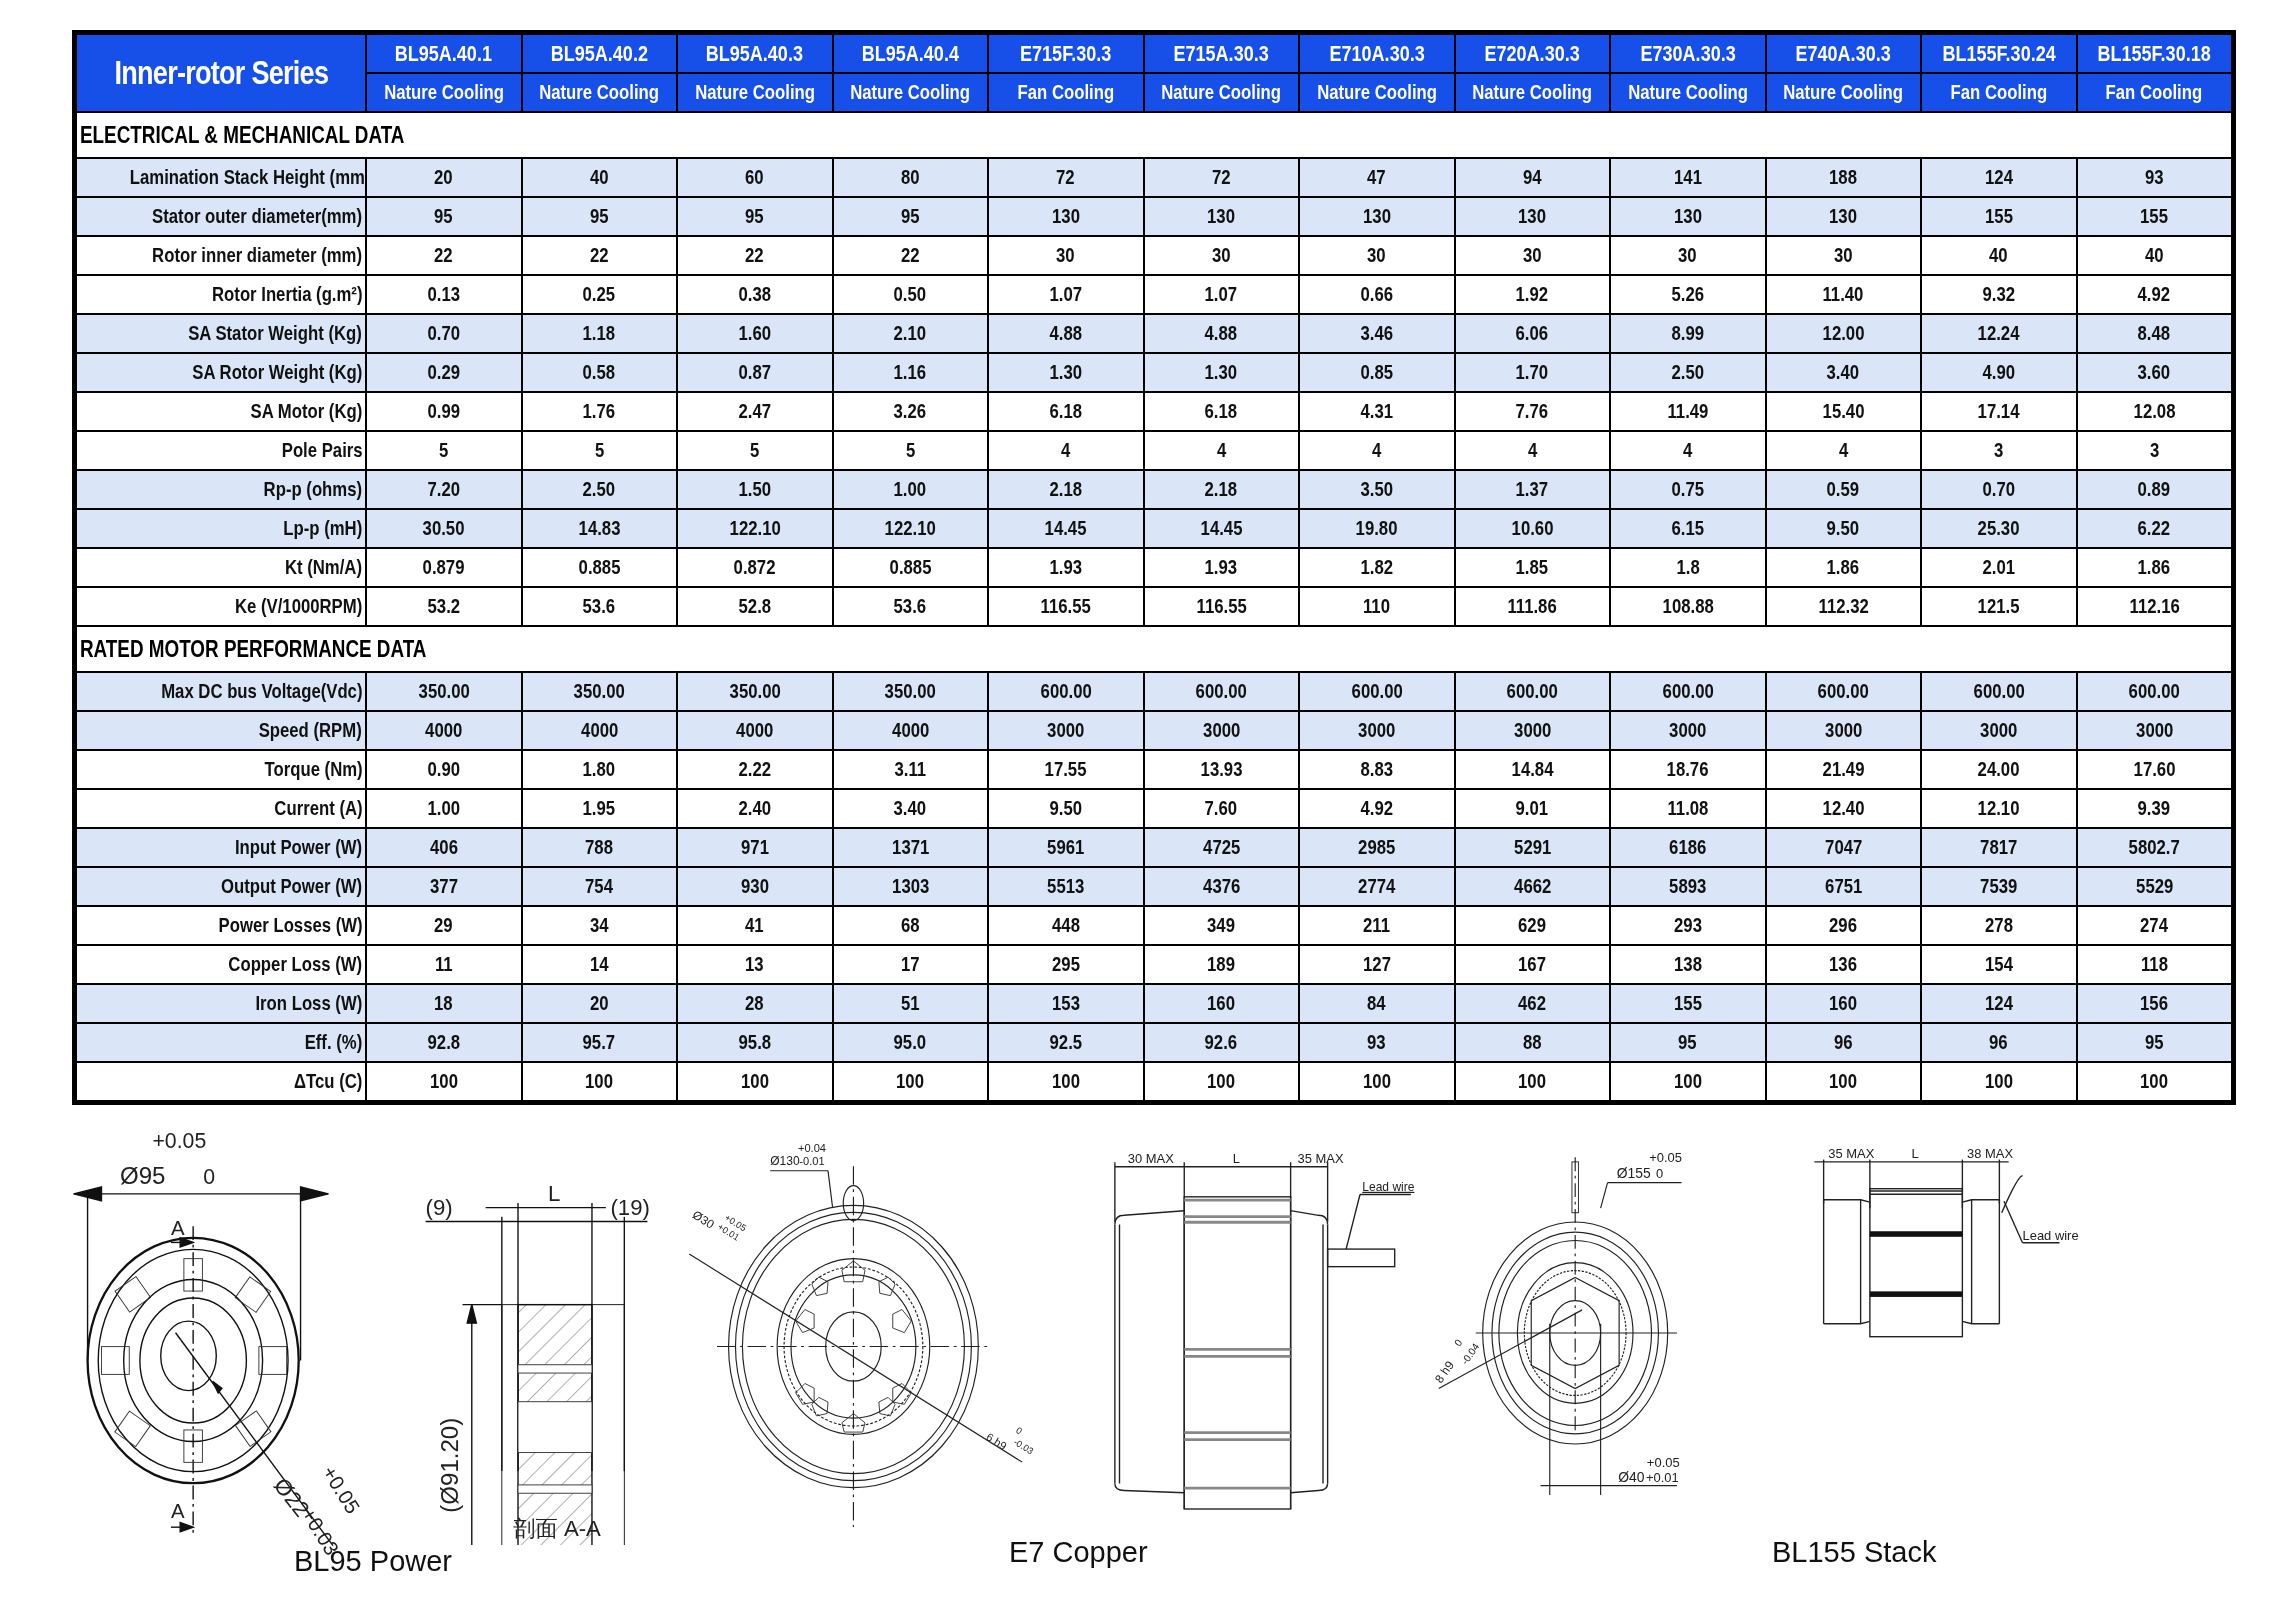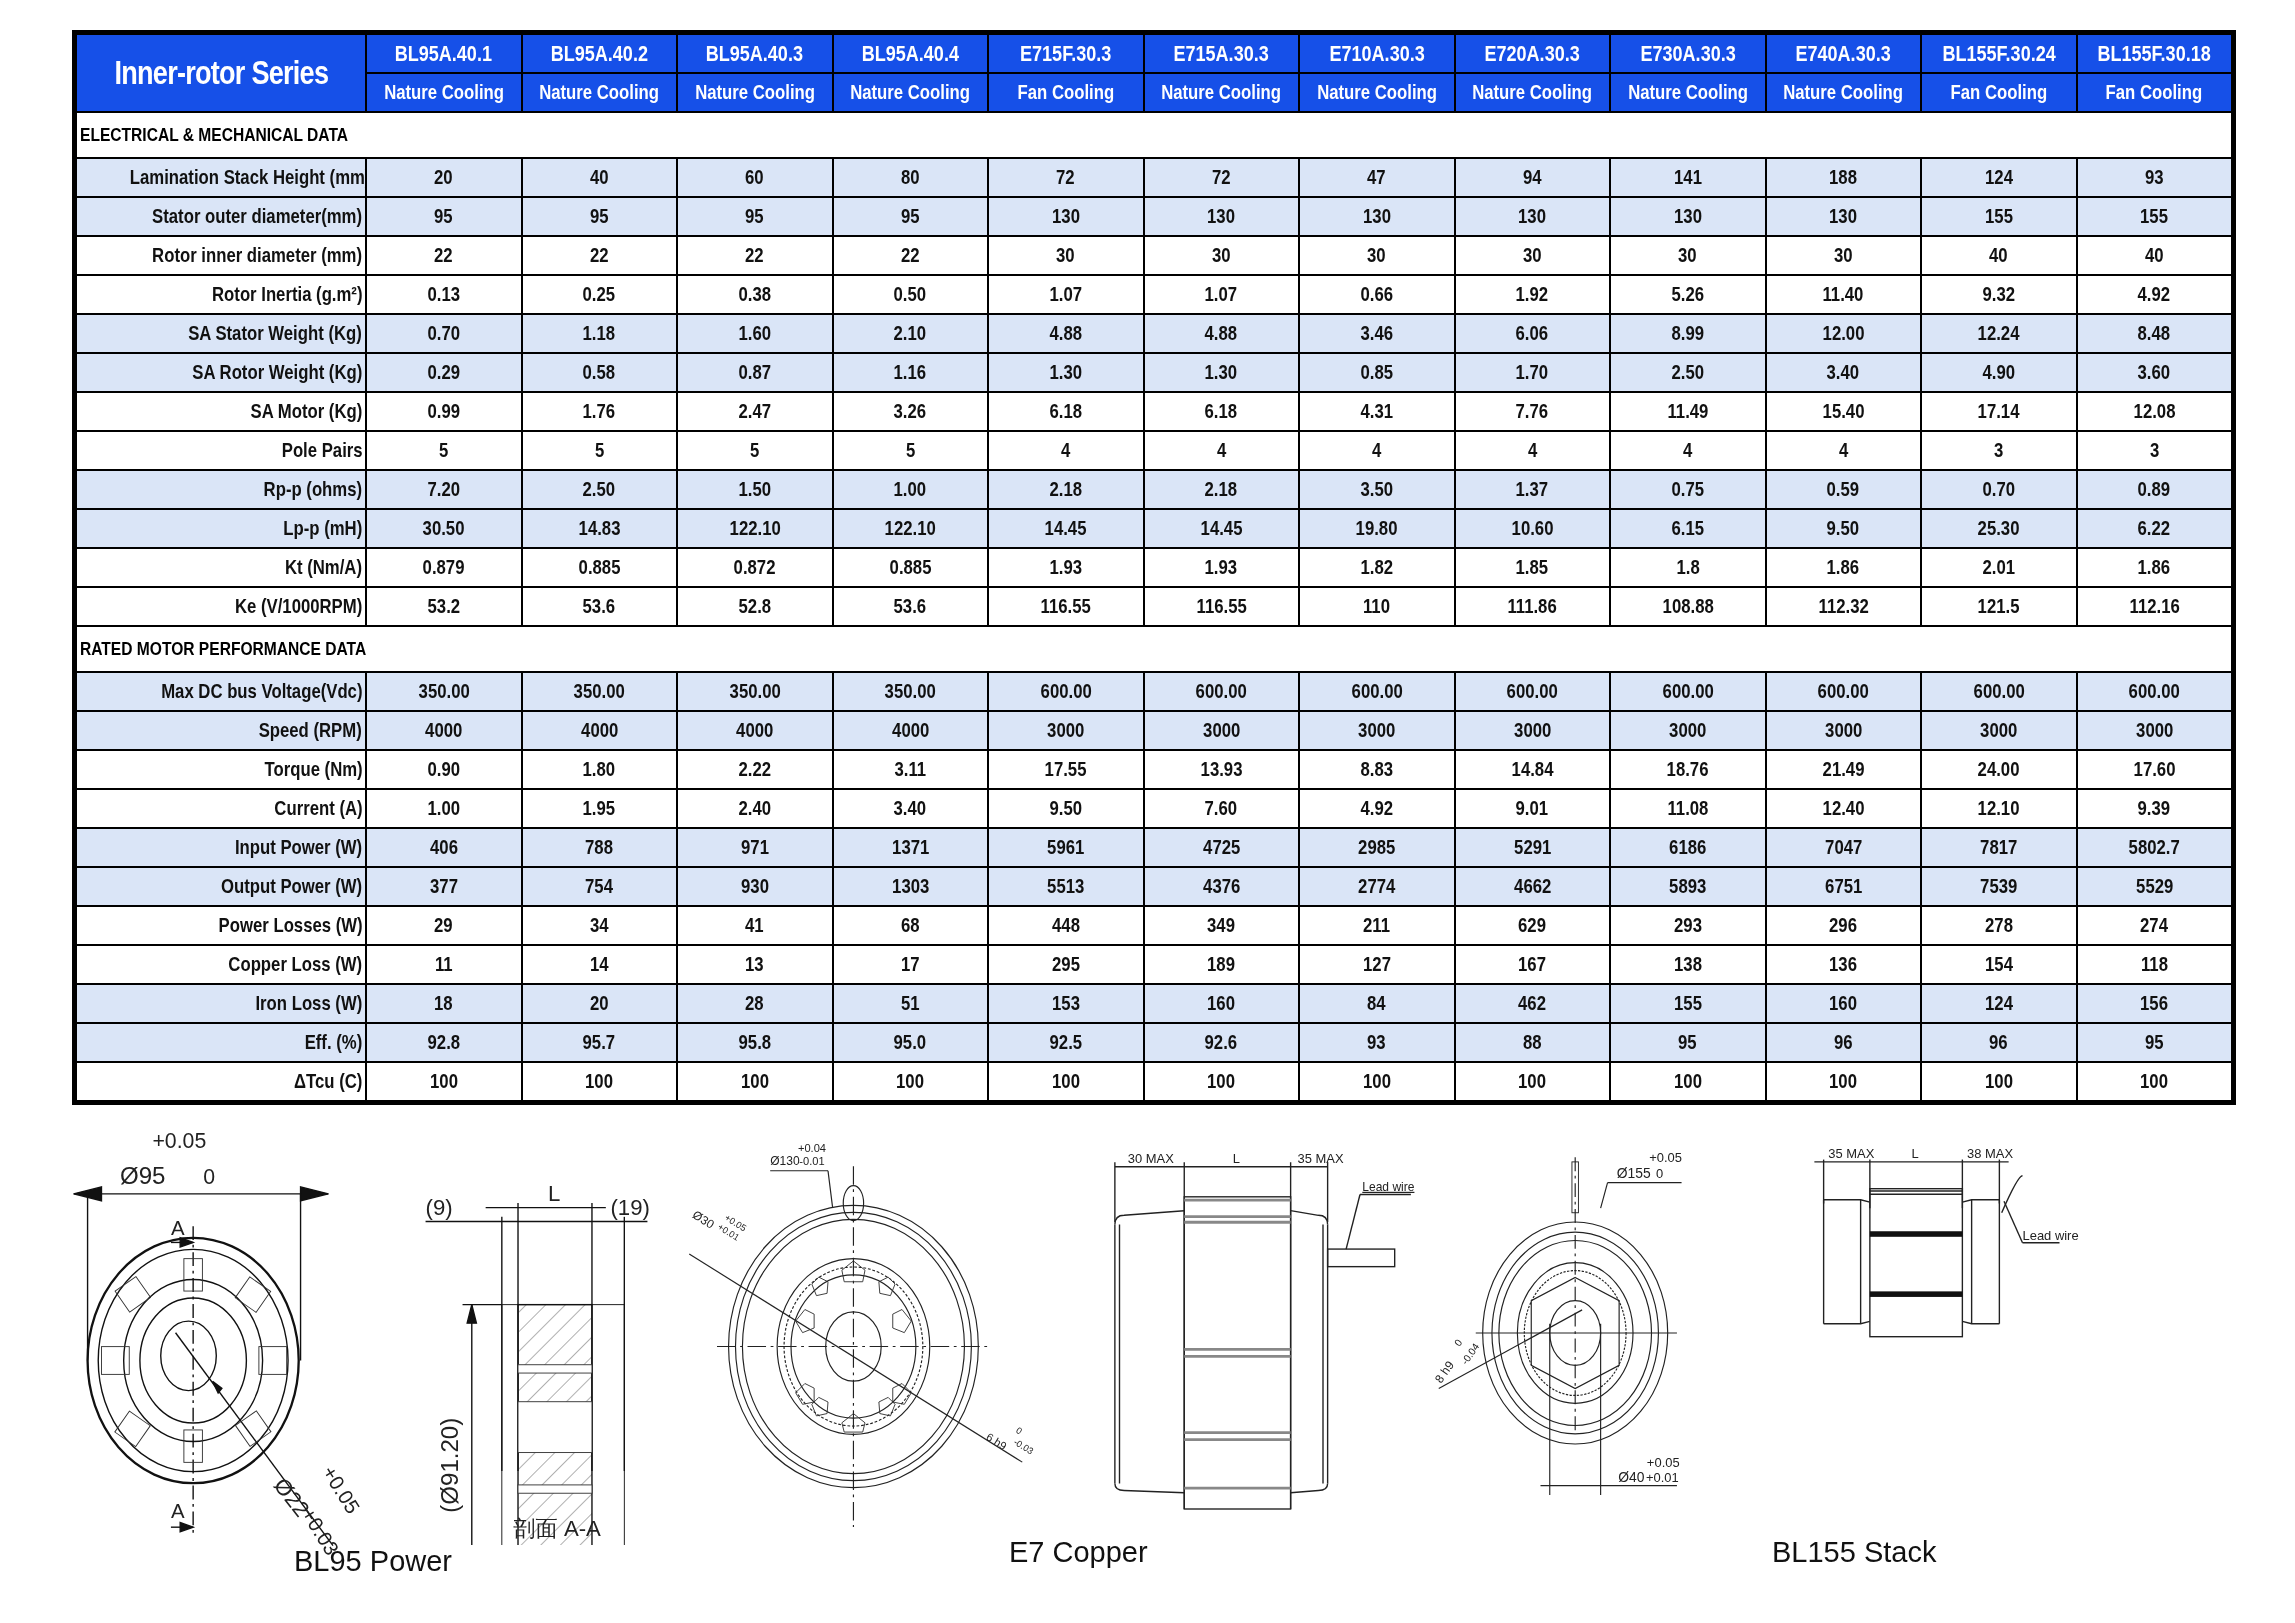--- a/index.html
+++ b/index.html
@@ -5,21 +5,21 @@
   html, body { margin:0; padding:0; background:#ffffff; }
   body { width:2295px; height:1623px; position:relative; overflow:hidden; font-family:"Liberation Sans", sans-serif; }
   .sheet { position:absolute; left:72px; top:30px; width:2164px; border:3.2px solid #000; box-sizing:border-box; background:#fff; }
   table.spec { border-collapse:collapse; width:100%; table-layout:fixed; }
   table.spec td, table.spec th { border:2.3px solid #000; padding:0; text-align:center; vertical-align:middle; overflow:hidden; white-space:nowrap; }
   .hdr { background:#1650e8; color:#fff; font-weight:bold; }
   .title-cell { font-size:33px; letter-spacing:-0.9px; }
   .title-cell span, .model span, .cool span, .lbl span, .val span, .sect span { display:inline-block; transform:scaleX(0.82); }
   .model { height:37px; font-size:22px; }
   .cool { height:37px; font-size:20.4px;margin-left:8px; }
-  .sect { height:44px; font-size:19px; font-weight:bold; text-align:left !important; padding-left:2.8px !important; background:#fff; color:#000; }
+  .sect { height:44px; font-size:23px; font-weight:bold; text-align:left !important; padding-left:2.8px !important; background:#fff; color:#000; }
   .sect span { transform-origin:left center; }
   tr.row td { height:37px; font-size:20.4px; font-weight:bold; color:#111; }
   tr.row.blue td { background:#dae5f7; }
   tr.row.white td { background:#ffffff; }
   td.lbl { text-align:right !important; padding-right:2.8px !important; }
   td.lbl span { transform-origin:right center; }
   col.c-label { width:290px; }
   .drawings { position:absolute; left:0; top:1129px; width:2295px; height:494px;text-align:right; }
   .drawings svg { position:absolute; }
   .cap { position:absolute; font-family:"Liberation Sans", sans-serif; font-size:29px; color:#111; }

